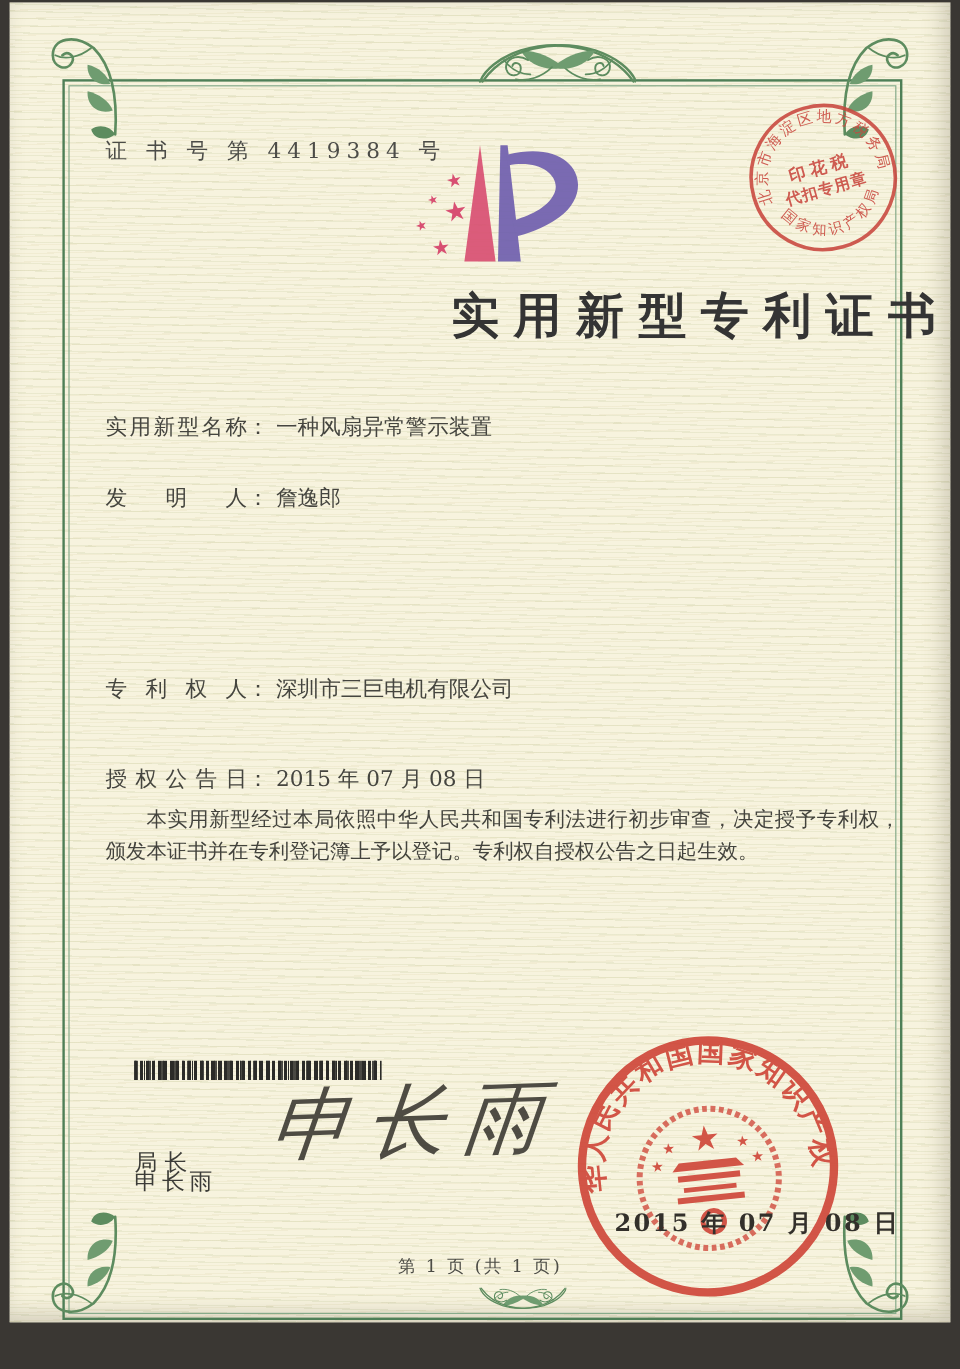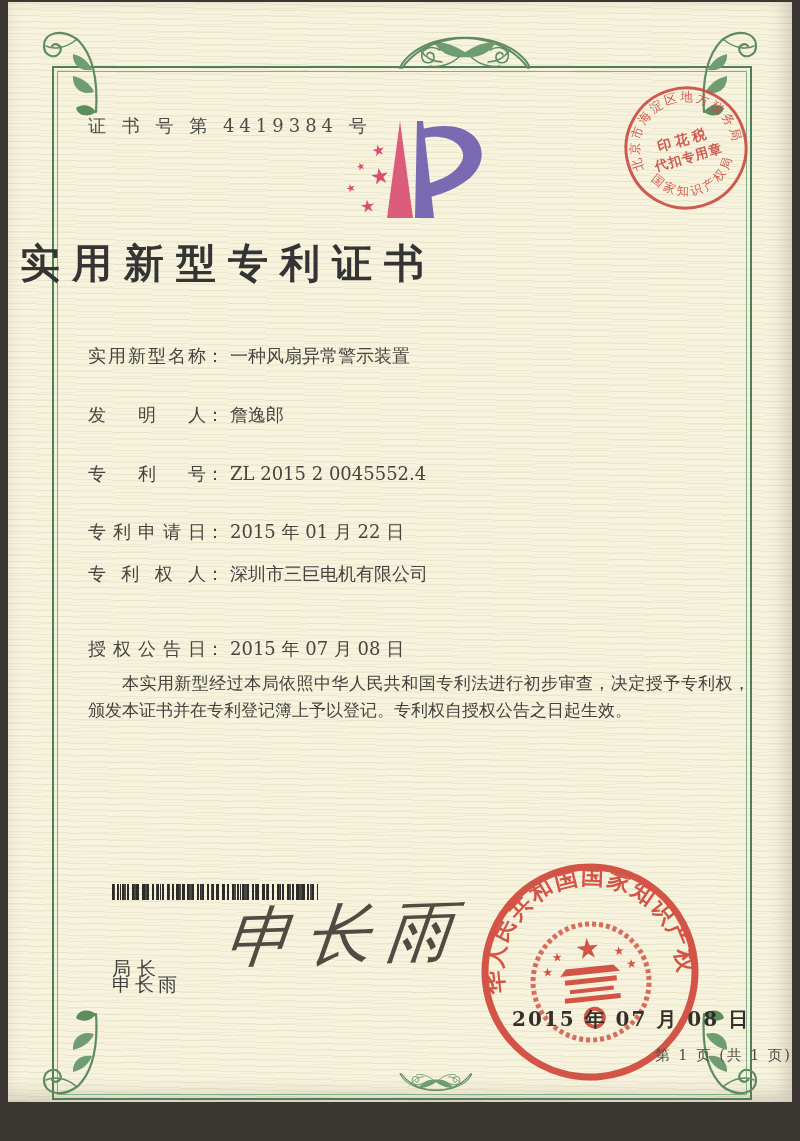--- a/index.html
+++ b/index.html
@@ -9,39 +9,39 @@
          background-color:#f7f3de;
          background-image:
            repeating-linear-gradient(1.5deg, rgba(166,178,120,.16) 0 1px, rgba(0,0,0,0) 1px 6px),
            repeating-linear-gradient(-1.5deg, rgba(205,193,140,.14) 0 1px, rgba(0,0,0,0) 1px 7px);
          box-shadow: inset -6px -6px 18px rgba(90,85,70,.25);}
   .frame{position:absolute;left:44px;top:64px;width:696px;height:1030px;
          border:2px solid #4e7f57;}
   .frame::after{content:'';position:absolute;inset:3px;border:1px solid #86ab8a;}
   .orn{position:absolute;color:#5d8c5f;}
   .cert-number{position:absolute;left:80px;top:112px;font-size:18px;letter-spacing:5px;color:#4c4c48;}
-  .title{position:absolute;left:0;right:0;top:234px;text-align:left;font-size:40px;font-weight:bold;
+  .title{position:absolute;left:0;right:0;top:234px;text-align:right;font-size:40px;font-weight:bold;
          color:#343434;letter-spacing:12px;text-indent:12px;}
   .field{position:absolute;left:80px;font-size:18px;color:#45453f;white-space:nowrap;}
   .field .lbl{display:inline-block;width:118px;text-align:justify;text-align-last:justify;vertical-align:bottom;}
   .field .colon{margin-right:6px;}
   .body-text{position:absolute;left:80px;top:668px;width:662px;font-size:17px;line-height:27px;
              color:#43433d;text-align:justify;}
   .body-text p{margin:0;text-indent:2em;}
   .barcode{position:absolute;left:104px;top:882px;width:206px;height:16px;
            background-image:
              repeating-linear-gradient(90deg,#2b2b28 0 2px,rgba(0,0,0,0) 2px 5px),
              repeating-linear-gradient(90deg,#2b2b28 0 1px,rgba(0,0,0,0) 1px 8px),
              repeating-linear-gradient(90deg,rgba(43,43,40,.85) 0 3px,rgba(0,0,0,0) 3px 11px);}
   .signer-title{position:absolute;left:104px;top:930px;font-size:19px;letter-spacing:6px;color:#3c3c38;margin-top:24px;}
   .signer-name{position:absolute;left:104px;top:970px;font-size:19px;letter-spacing:4px;color:#3c3c38;}
   .signature{position:absolute;left:218px;top:888px;font-size:66px;color:#38362f;
              font-style:italic;letter-spacing:14px;transform:rotate(-2deg) skewX(-8deg);opacity:.88;}
   .seal-date{position:absolute;left:504px;top:1004px;font-size:20px;letter-spacing:2px;color:#33302b;font-weight:bold;}
-  .footer{position:absolute;left:0;right:0;top:1044px;text-align:right;font-size:14.5px;color:#4c4c46;letter-spacing:2px;}
+  .footer{position:absolute;left:0;right:0;top:1044px;text-align:center;font-size:14.5px;color:#4c4c46;letter-spacing:2px;}
   svg text{font-family:"DejaVu Serif","Liberation Serif",serif;}
 </style>
 </head>
 <body>
 
 <svg width="0" height="0" style="position:absolute">
   <defs>
     <g id="orn-corner" fill="none" stroke="#5d8c5f" stroke-width="2.2" stroke-linecap="round">
       <path d="M10,6 C8,36 12,62 28,78 C44,90 62,86 62,72 C62,62 50,58 46,66 C43,72 50,76 54,72"></path>
       <path d="M12,26 C24,22 34,30 33,42 C24,40 15,34 12,26 Z" fill="#6f9c70" stroke="none"></path>
@@ -118,26 +118,20 @@
     </svg>
 
     <div class="title">实用新型专利证书</div>
 
     <div class="field" style="top:401px">
       <span class="lbl">发明人</span><span class="colon">：</span><span>詹逸郎</span>
     </div>
     <div class="field" style="top:342px">
       <span class="lbl">实用新型名称</span><span class="colon">：</span><span>一种风扇异常警示装置</span>
     </div>
-    <div class="field" style="top:460px">
-      <span class="lbl">专利号</span><span class="colon">：</span><span>ZL 2015 2 0045552.4</span>
-    </div>
-    <div class="field" style="top:518px">
-      <span class="lbl">专利申请日</span><span class="colon">：</span><span>2015 年 01 月 22 日</span>
-    </div>
     <div class="field" style="top:560px">
       <span class="lbl">专利权人</span><span class="colon">：</span><span>深圳市三巨电机有限公司</span>
     </div>
     <div class="field" style="top:635px">
       <span class="lbl">授权公告日</span><span class="colon">：</span><span>2015 年 07 月 08 日</span>
     </div>
 
     <div class="body-text">
       <p>本实用新型经过本局依照中华人民共和国专利法进行初步审查，决定授予专利权，颁发本证书并在专利登记簿上予以登记。专利权自授权公告之日起生效。</p>
     </div>

